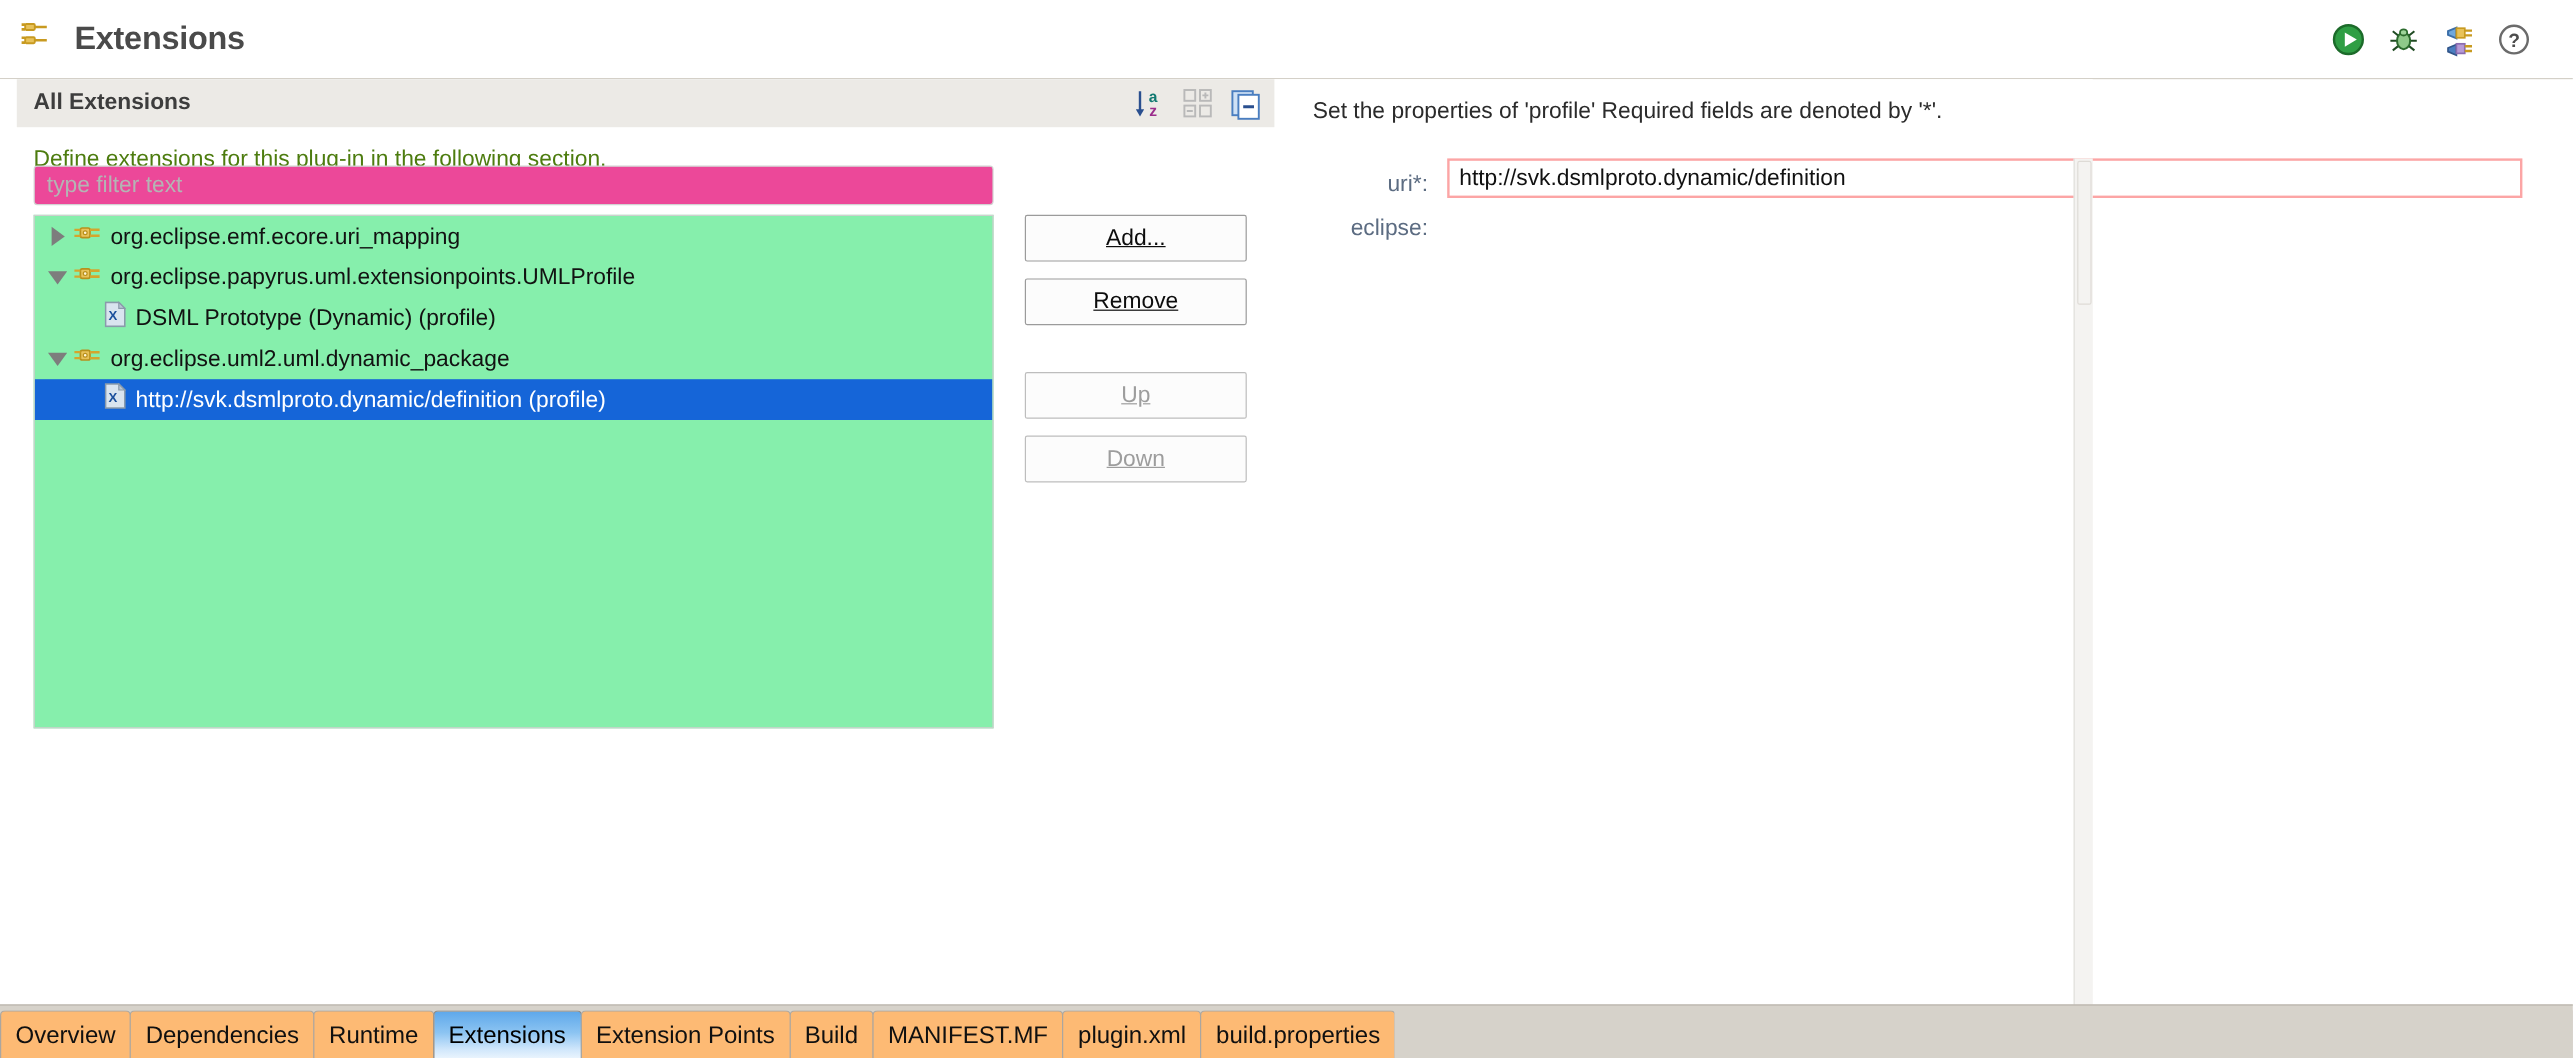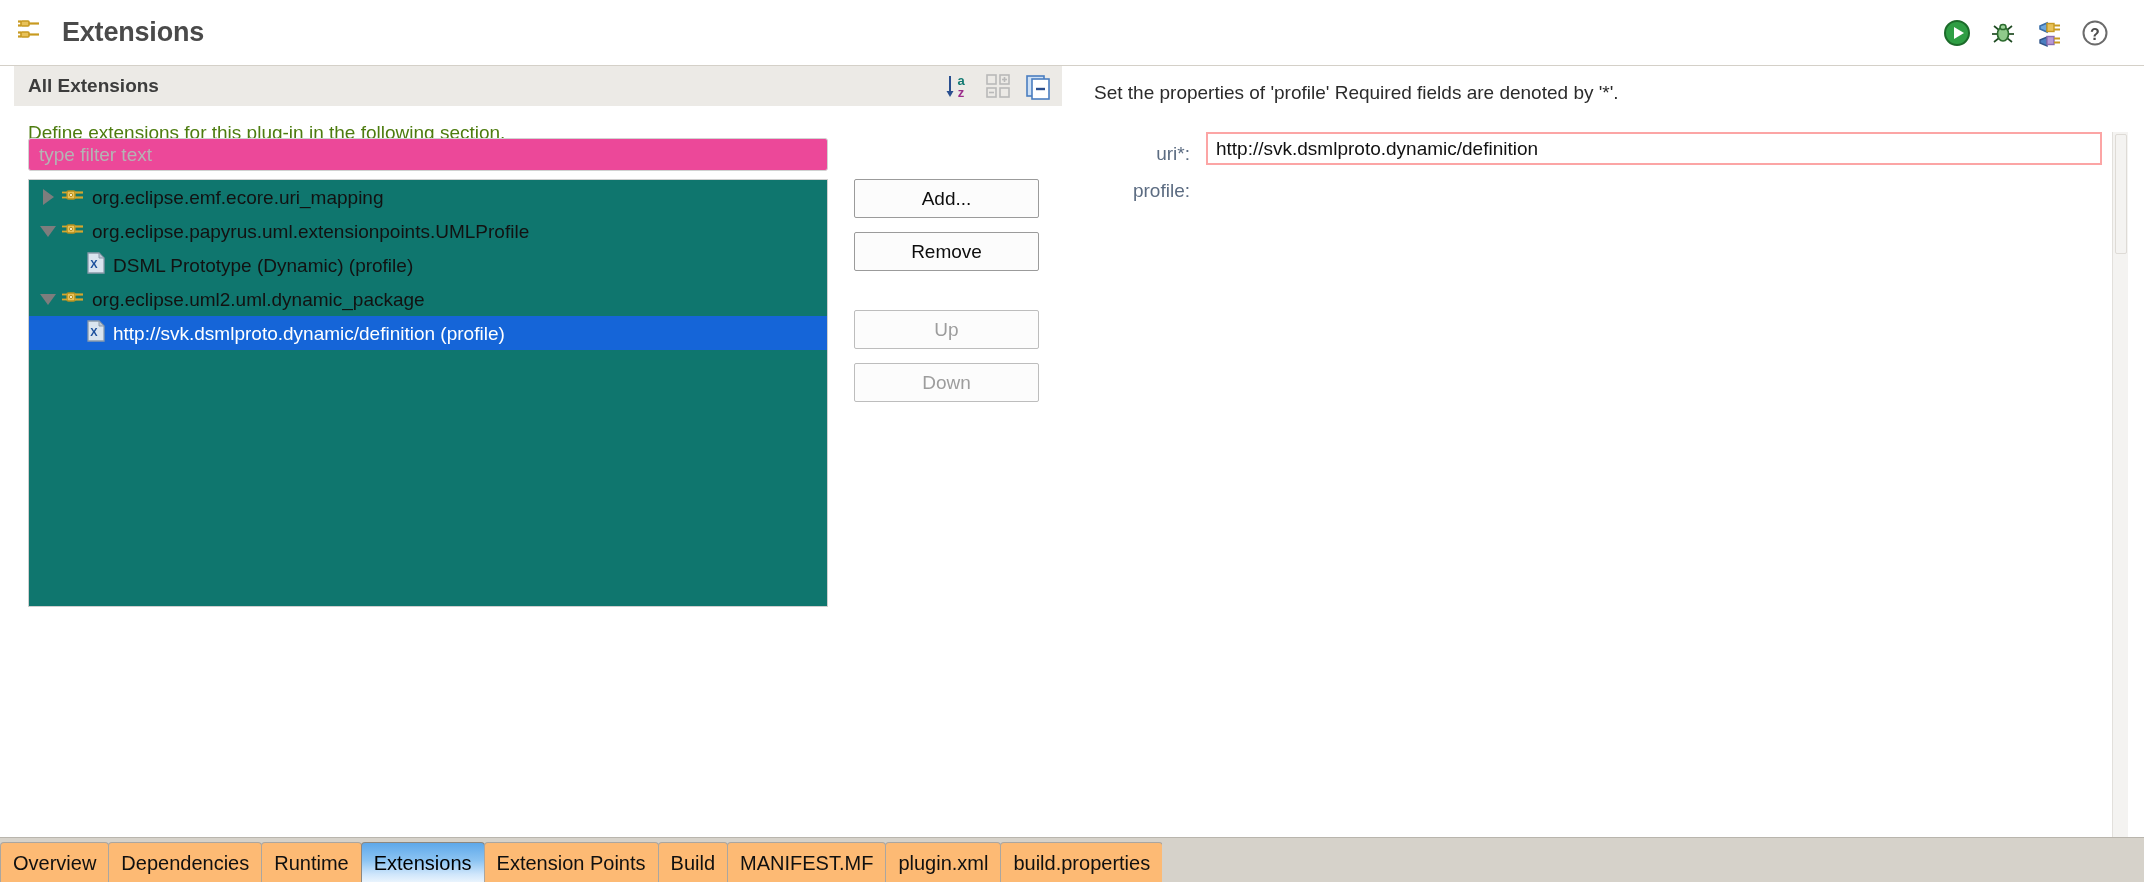--- a/index.html
+++ b/index.html
@@ -26,21 +26,21 @@
   }
   .hdr-tools {
     margin-left: auto; display: flex; align-items: center;
     gap: 16px; padding-right: 34px;
   }
   .hdr-tool { width: 30px; height: 30px; display: block; cursor: pointer; }
 
   
   .body-area {
     position: absolute; left: 0; top: 66px;
-    width: 2128px; height: 753px;
+    width: 1744px; height: 753px;
     background: #ffffff;
   }
 
   
   .left-pane { position: absolute; left: 14px; top: 0px; width: 1048px; }
   .section-head {
     height: 40px; background: #eceae6;
     display: flex; align-items: center;
     padding: 0 10px 0 14px;
   }
@@ -61,21 +61,21 @@
     font-family: "Liberation Sans", sans-serif;
     font-size: 19px; color: #333; padding: 0 10px;
     outline: none;
   }
   .filter-input::placeholder { color: #b4b4b4; }
 
   
   .tree-box {
     position: absolute; left: 14px; top: 113px;
     width: 800px; height: 428px;
-    border: 1px solid #cfcfcf; background: #0f766e;
+    border: 1px solid #cfcfcf; background: #86efac;
     overflow: hidden;
   }
   .tree-row {
     height: 34px; display: flex; align-items: center;
     font-size: 19px; color: #121212;
     padding-left: 6px; white-space: nowrap; cursor: default;
   }
   .tree-row.selected { background: #1565d8; color: #ffffff; }
   .tw {
     width: 26px; display: flex; align-items: center; justify-content: center;
@@ -99,21 +99,21 @@
 
   
   .btn-col { position: absolute; left: 840px; top: 113px; width: 185px; }
   .pbtn {
     display: block; width: 185px; height: 39px;
     background: #fcfcfc;
     border: 1px solid #9b9b9b; border-radius: 2px;
     font-family: "Liberation Sans", sans-serif;
     font-size: 19px; color: #0d0d0d;
     cursor: pointer; margin-bottom: 14px;
-    line-height: 37px; text-align: center; padding: 0;
+    line-height: 37px; text-align: center; padding: 0; text-decoration: underline;
   }
   .pbtn.disabled { color: #9d9d9d; border-color: #bdbdbd; cursor: default; }
   .pbtn.gap { margin-top: 39px; }
 
   
   .right-pane { position: absolute; left: 1088px; top: 0px; width: 1014px; }
   .detail-desc {
     font-size: 19px; color: #2b2b2b;
     padding: 16px 0 0 6px;
   }
@@ -364,21 +364,21 @@
   <div class="right-pane">
 
     <div class="detail-desc">Set the properties of 'profile' Required fields are denoted by '*'.</div>
 
     <div class="fields">
       <div class="field-row">
         <span class="field-label">uri*:</span>
         <input class="field-input" type="text" value="http://svk.dsmlproto.dynamic/definition" style="">
       </div>
       <div class="field-row">
-        <span class="field-label">profile:</span>
+        <span class="field-label">eclipse:</span>
       </div>
     </div>
   </div>
 
   <div class="vscroll">
     <div class="vscroll-thumb"></div>
   </div>
 </div>
 
 <div class="tabbar">

